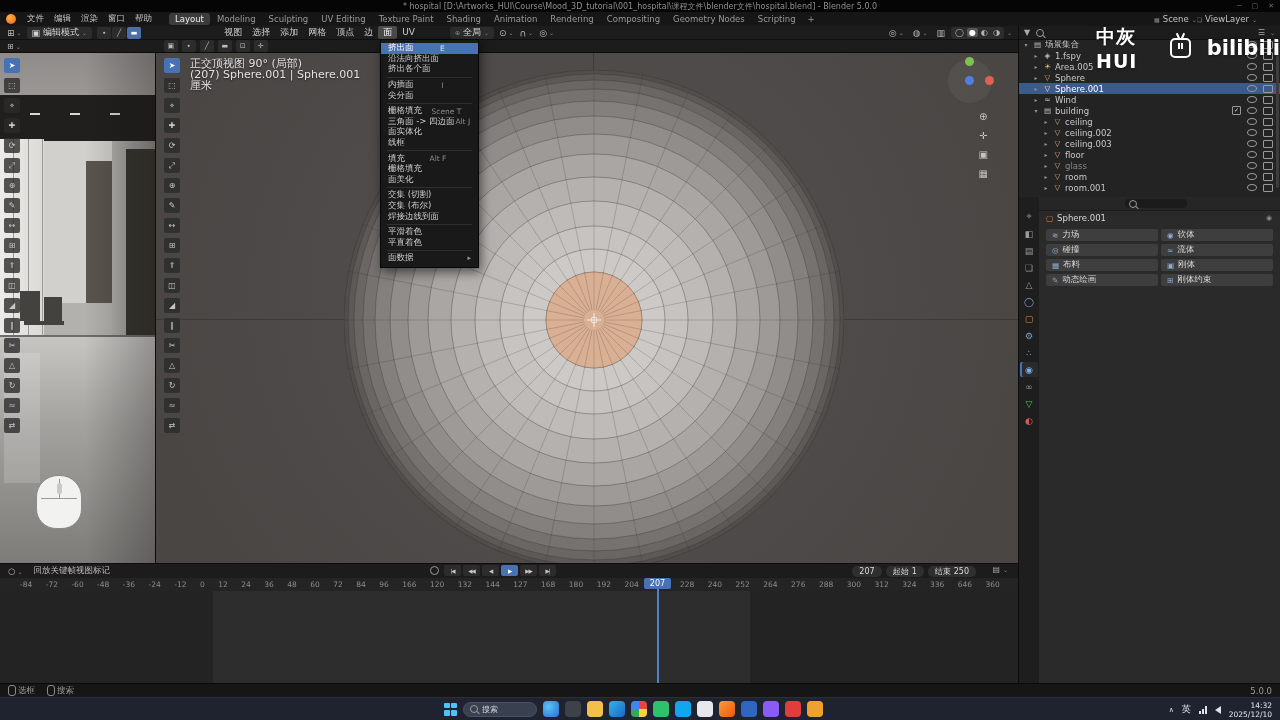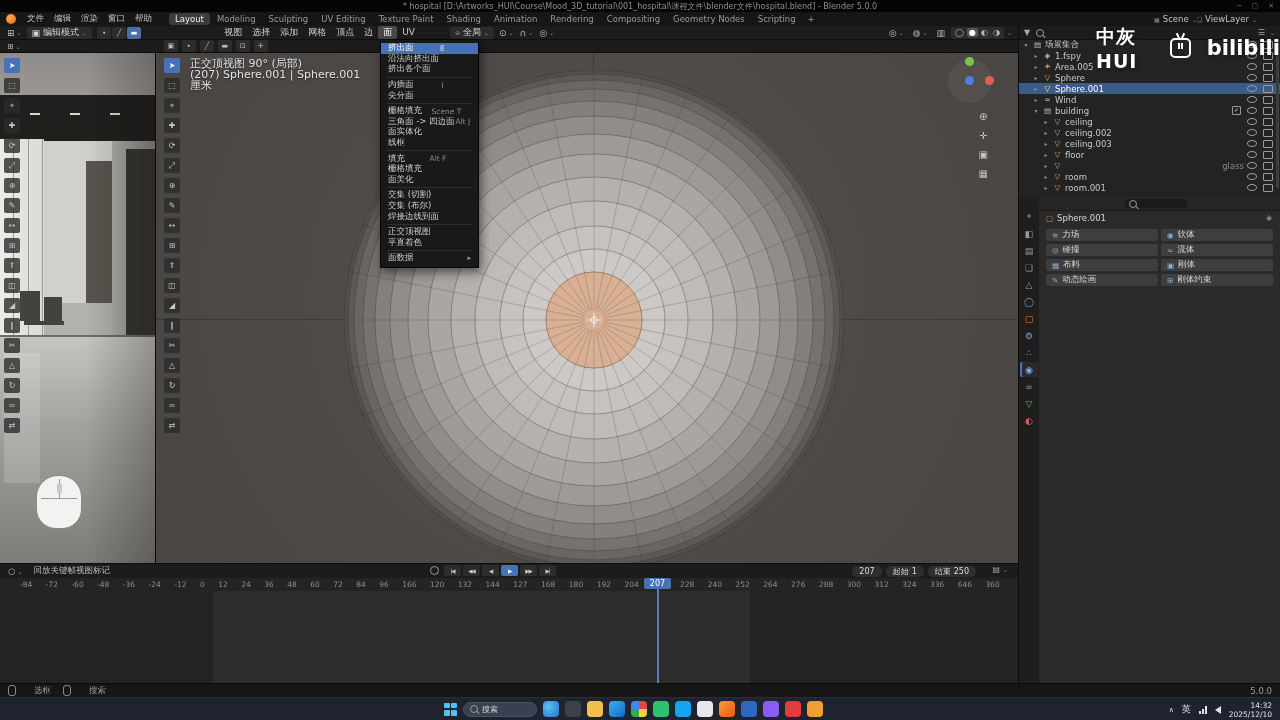--- a/index.html
+++ b/index.html
@@ -89,21 +89,21 @@
   .outl-head .right{margin-left:auto;display:flex;gap:5px;align-items:center;}
   .ic-search{width:6px;height:6px;border:1px solid #999;border-radius:50%;position:relative;}
   .ic-search::after{content:"";position:absolute;width:4px;height:1px;background:#999;transform:rotate(45deg);right:-3px;bottom:-1px;}
   .outl-rows{position:absolute;left:0;top:13px;right:0;height:158px;overflow:hidden;font-size:8.5px;}
   .o-row{height:11px;display:flex;align-items:center;gap:3px;}
   .o-row.sel{background:#3b5b88;}
   .o-row.sel .o-label{color:#fff;}
   .o-arrow{width:8px;font-size:6px;color:#8f8f8f;text-align:center;}
   .o-ic{width:9px;font-size:7.5px;text-align:center;}
   .o-label{flex:1;color:#c8c8c8;white-space:nowrap;overflow:hidden;}
-  .o-row.dim .o-label{color:#868686;text-align:right;}
+  .o-row.dim .o-label{color:#868686;}
   .o-right{display:flex;gap:6px;align-items:center;margin-right:7px;}
   .o-eye{width:8px;height:5px;border:1px solid #9a9a9a;border-radius:50%;}
   .o-cam{width:8px;height:6px;border:1px solid #9a9a9a;border-radius:1px;}
   .o-chk{display:none;width:7px;height:7px;border:1px solid #999;border-radius:1px;font-size:6px;line-height:6px;text-align:center;color:#ddd;}
   .o-row.has-check .o-chk{display:block;}
   .outl-scroll{position:absolute;right:1px;top:16px;width:3px;height:146px;background:#3d3d3d;border-radius:2px;}
   
   .props{position:absolute;left:0;right:0;top:171px;bottom:0;}
   .ptabs{position:absolute;left:0;top:0;bottom:0;width:20px;background:#1e1e1e;display:flex;flex-direction:column;align-items:center;gap:2px;padding-top:12px;}
   .ptab{width:18px;height:15px;display:flex;align-items:center;justify-content:center;font-size:9px;border-radius:2px 0 0 2px;}
@@ -132,21 +132,21 @@
     align-items:center;padding:0 18px 0 20px;font-size:7.5px;color:#8c8c8c;border-bottom:1px solid #1a1a1a;}
   .tl-tracks{position:absolute;left:0;right:0;top:27px;bottom:0;background:#232323;}
   .tl-range{position:absolute;left:213px;width:537px;top:0;bottom:0;background:#2d2d2d;}
   .ph-line{position:absolute;left:657px;top:14px;bottom:0;width:2px;background:#5580c0;z-index:4;}
   .ph-chip{position:absolute;left:644px;top:14px;width:27px;height:11px;background:#4772b3;border-radius:2px;color:#fff;
     font-size:8px;display:flex;align-items:center;justify-content:center;z-index:5;}
   
   .statusbar{position:absolute;left:0;top:683px;width:1280px;height:14px;background:#161616;border-top:1px solid #0a0a0a;
     display:flex;align-items:center;font-size:8.5px;color:#9a9a9a;padding:0 8px;box-sizing:border-box;gap:12px;}
   .sb-mouse{width:6px;height:9px;border:1px solid #8a8a8a;border-radius:3px;}
-  .sb-hint{display:flex;align-items:center;gap:18px;}
+  .sb-hint{display:flex;align-items:center;gap:2px;}
   .sb-ver{margin-left:auto;}
   
   .taskbar{position:absolute;left:0;top:697px;width:1280px;height:23px;background:#1f2330;border-top:1px solid #2a2e3a;}
   .tk-center{position:absolute;left:444px;top:3px;display:flex;gap:6px;align-items:center;}
   .win-start{width:13px;height:13px;display:grid;grid-template-columns:1fr 1fr;grid-template-rows:1fr 1fr;gap:1.5px;}
   .win-start span{background:#4cc2ff;border-radius:1px;}
   .tk-search{width:74px;height:15px;border-radius:8px;background:#394050;border:1px solid #4a5264;display:flex;align-items:center;gap:4px;padding-left:6px;font-size:8px;color:#cfd3da;box-sizing:border-box;}
   .tk-app{width:16px;height:16px;border-radius:4px;}
   .tk-tray{position:absolute;right:8px;top:2px;height:19px;display:flex;gap:8px;align-items:center;color:#dfe3ea;}
   .tk-chev{font-size:7px;}
@@ -542,21 +542,21 @@
       <span class="sub"></span>
     </div>
 
     <div class="dd-item sep">
       
       
       
     </div>
 
     <div class="dd-item">
-      <span>正交顶视图</span>
+      <span>平滑着色</span>
       <span class="sc"></span>
       <span class="sub"></span>
     </div>
 
     <div class="dd-item">
       <span>平直着色</span>
       <span class="sc"></span>
       <span class="sub"></span>
     </div>
 

